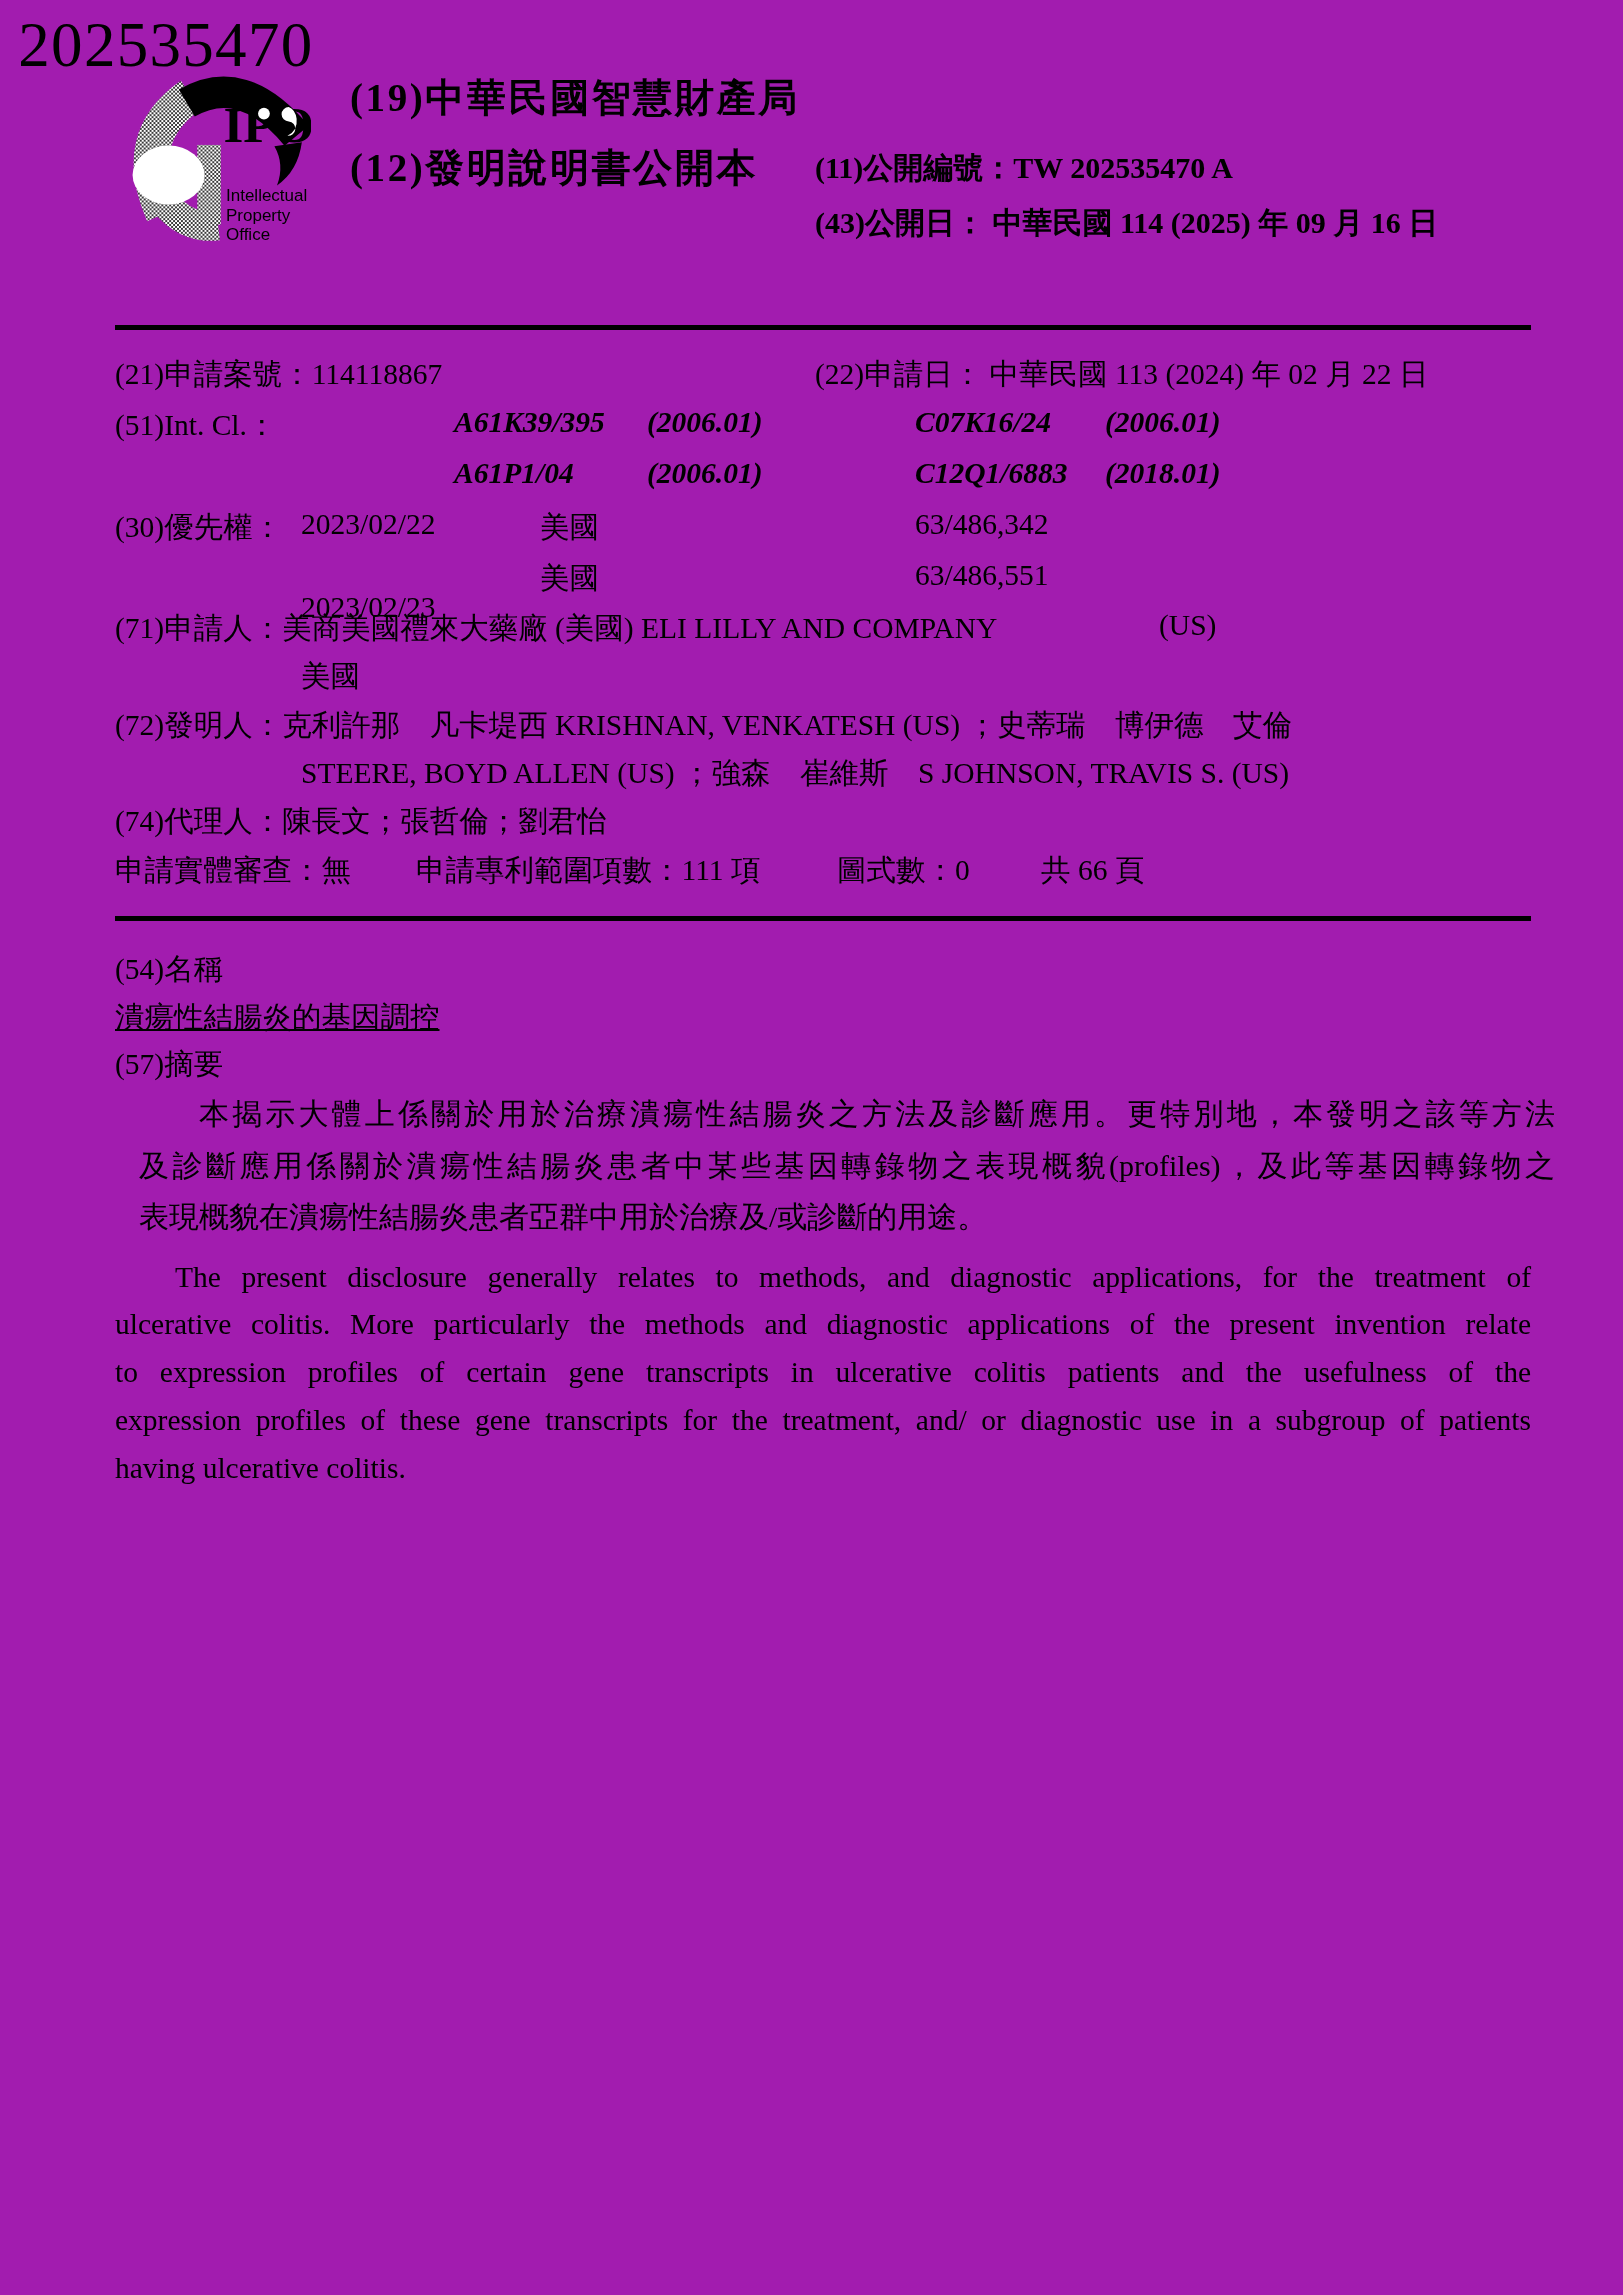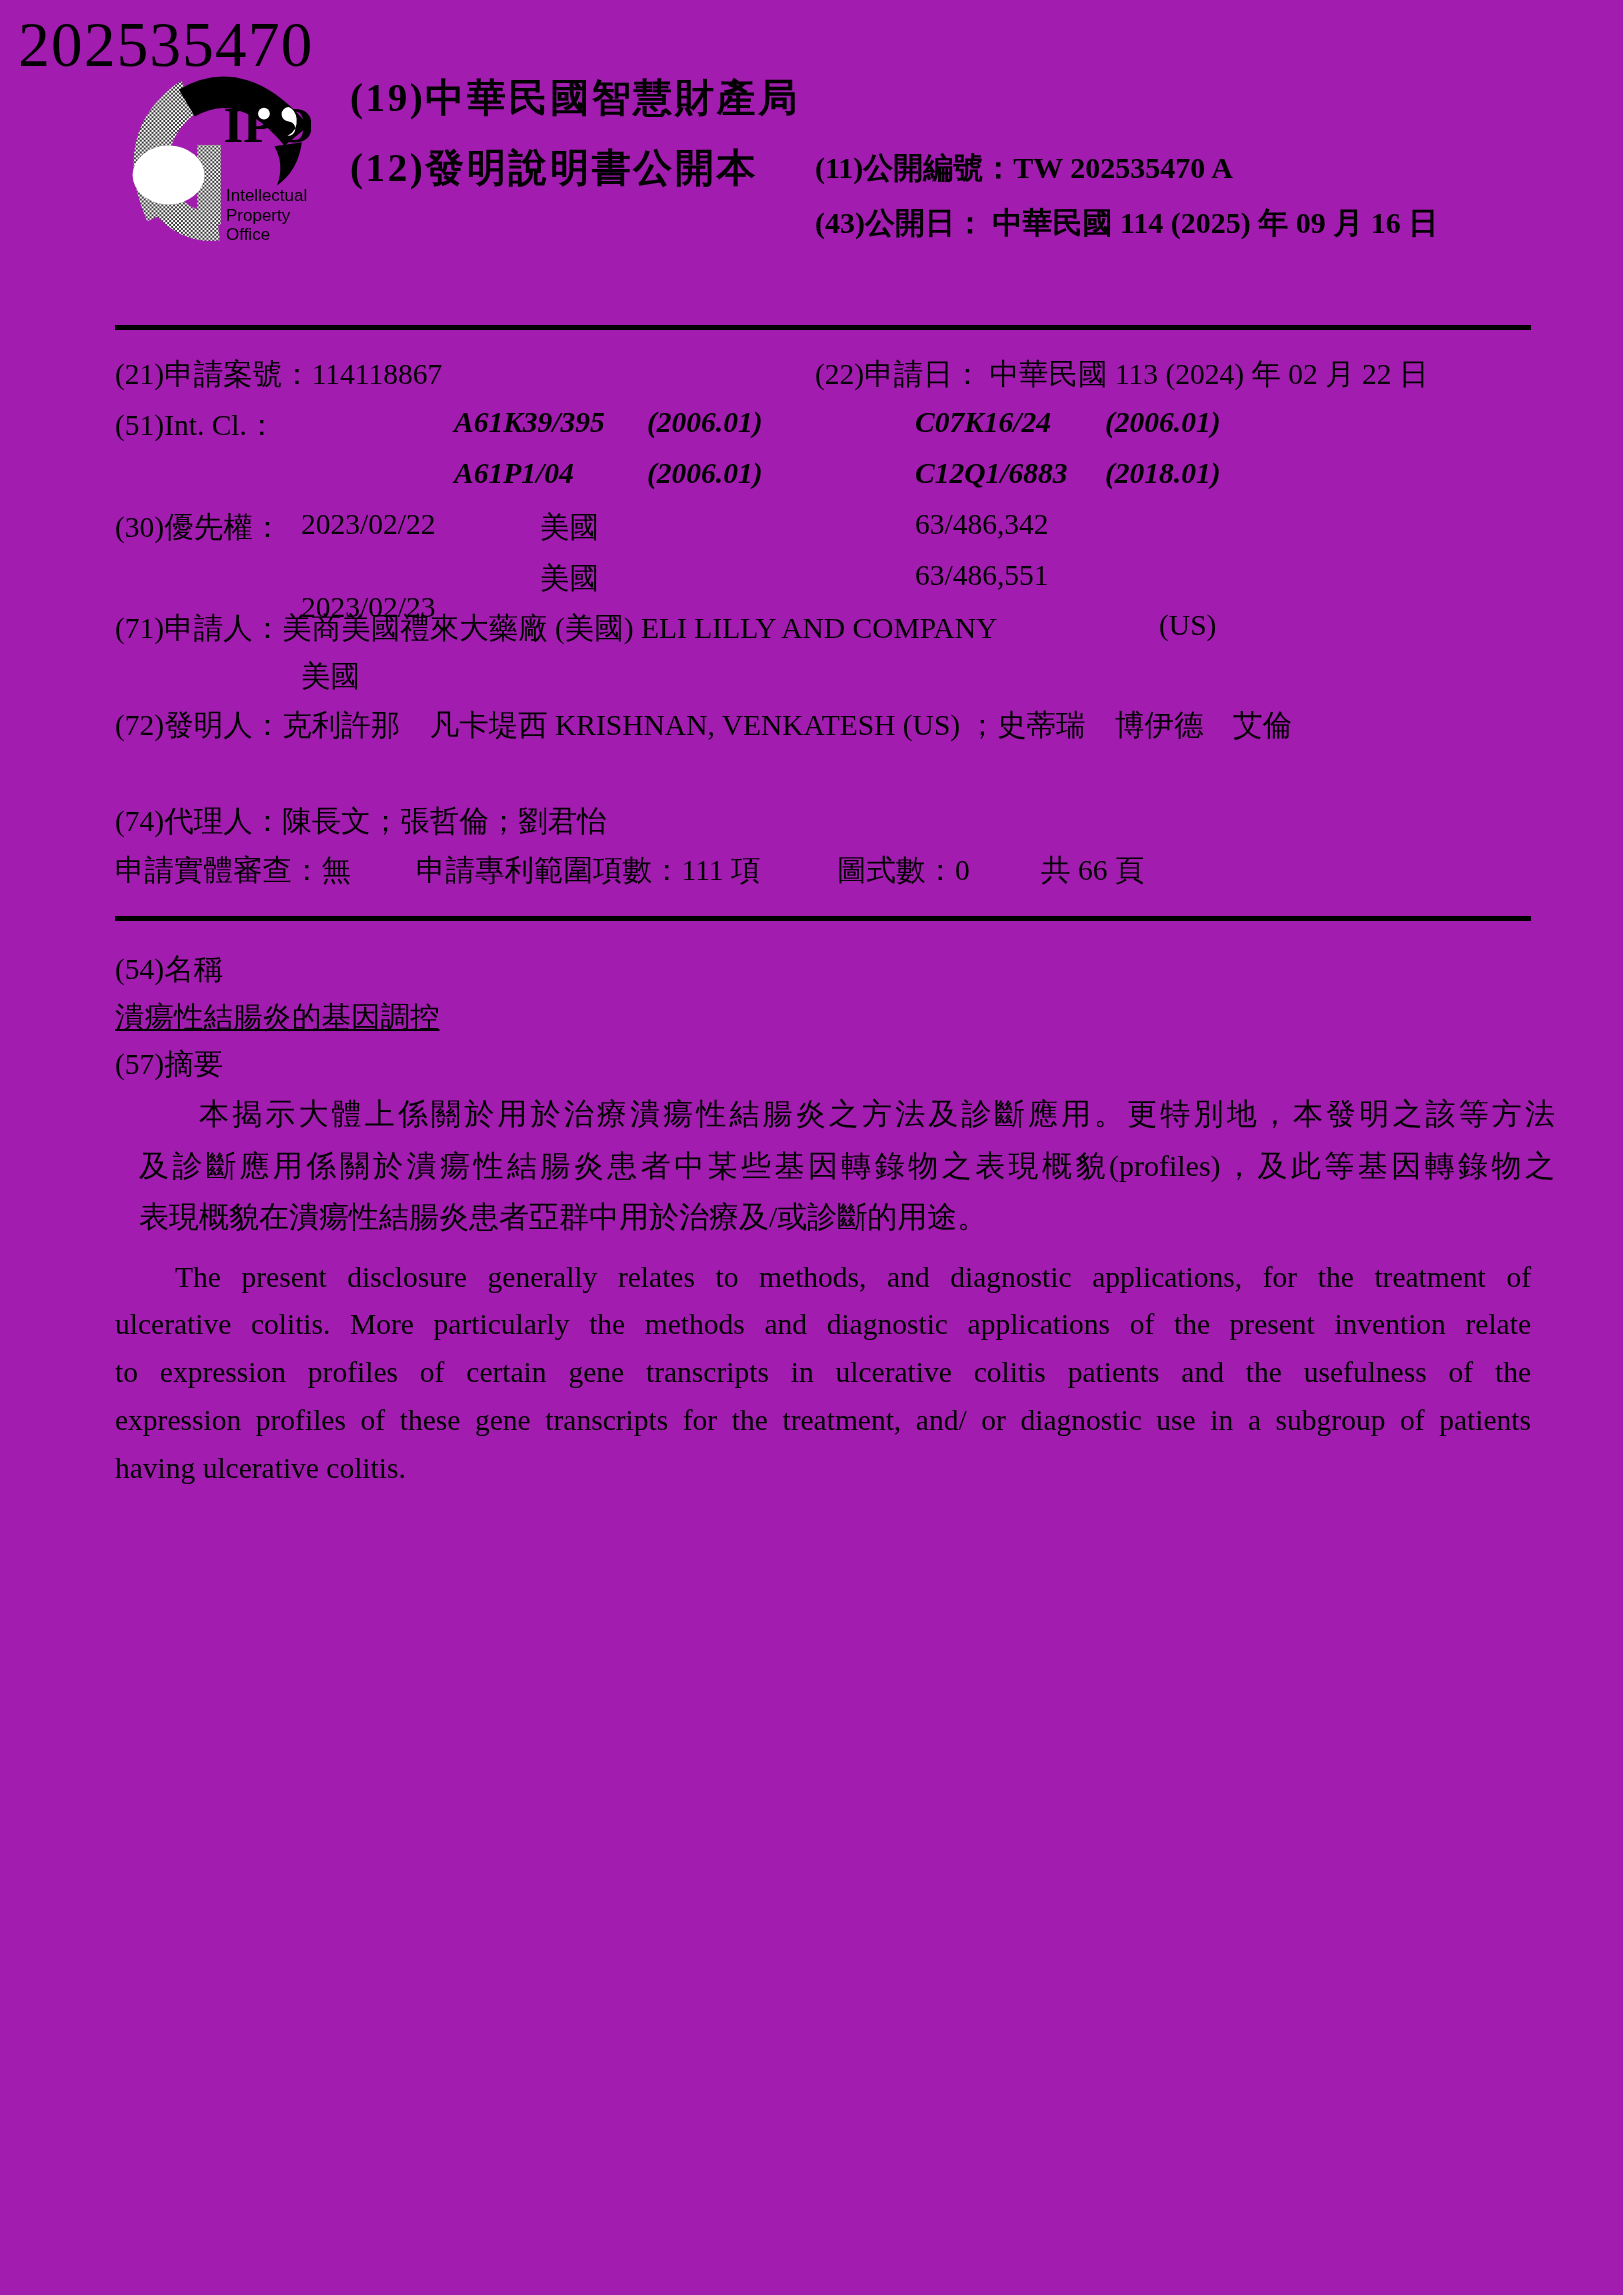--- a/index.html
+++ b/index.html
@@ -101,20 +101,21 @@
 
   <div class="cell" style="left:115px; top:609px;">
     <span>(71)申請人：</span><span>美商美國禮來大藥廠 (美國) ELI LILLY AND COMPANY</span>
   </div>
   <div class="cell" style="left:1159px; top:609px;">(US)</div>
   <div class="cell" style="left:301px; top:657px;">美國</div>
 
   <div class="cell" style="left:115px; top:706px;">
     <span>(72)發明人：</span><span>克利許那　凡卡堤西 KRISHNAN, VENKATESH (US) ；史蒂瑞　博伊德　艾倫</span>
   </div>
+  <div class="cell" style="left:301px; top:754px;">STEERE, BOYD ALLEN (US) ；強森　崔維斯　S  JOHNSON, TRAVIS S. (US)</div>
 
   <div class="cell" style="left:115px; top:802px;">(74)代理人：陳長文；張哲倫；劉君怡</div>
 
   <div class="cell" style="left:115px;  top:851px;">申請實體審查：無</div>
   <div class="cell" style="left:416px;  top:851px;">申請專利範圍項數：111 項</div>
   <div class="cell" style="left:837px; top:851px;">圖式數：0</div>
   <div class="cell" style="left:1041px; top:851px;">共 66 頁</div>
 
   <div class="rule" style="top:916px;"></div>
 

